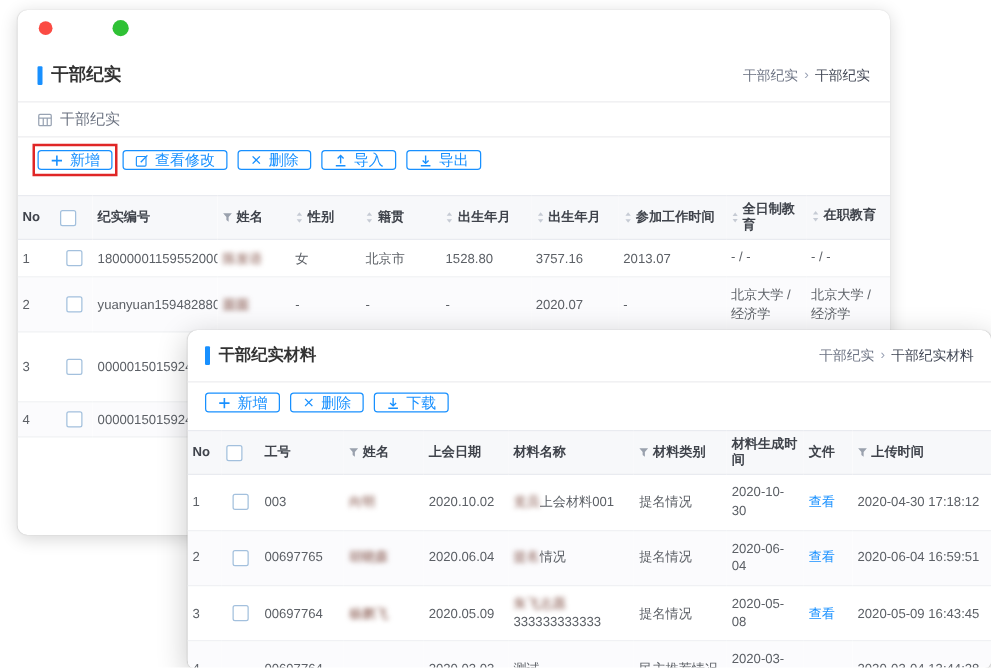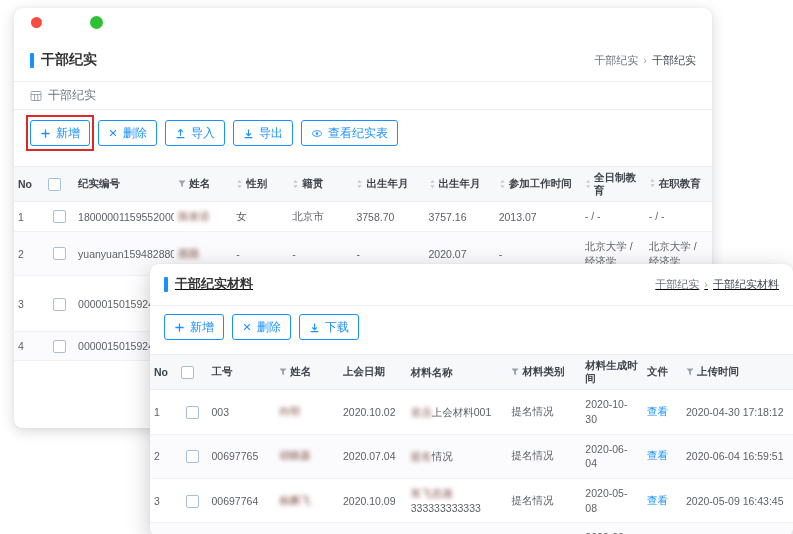--- a/index.html
+++ b/index.html
@@ -17,40 +17,40 @@
   #front-panel { left:150px; top:264px; width:643px; height:272px;
     box-shadow: 0 6px 24px rgba(0,0,0,.22), 0 0 1px rgba(0,0,0,.18); }
 
   .titlebar { height:34px; position:relative; }
   .dot { position:absolute; border-radius:50%; cursor:pointer; }
   .dot.red   { left:17px; top:9px;  width:11px; height:11px; background:#fb4b43; }
   .dot.green { left:76px; top:8px;  width:13px; height:13px; background:#2fc135; }
 
   .panel-header { display:flex; align-items:center; justify-content:space-between;
     padding:9px 16px 12px; border-bottom:1px solid #ededf0; }
-  #front-panel .panel-header { padding:11px 14px 12px;text-decoration:underline; }
+  #front-panel .panel-header { padding:11px 14px 12px; }
   .page-title { display:flex; align-items:center; gap:7px;
     font-size:14px; font-weight:bold; color:#333; }
   #front-panel .page-title { font-size:13px; }
   .title-mark { width:4px; height:15px; border-radius:1px;
     background: var(--accent, #1890ff); }
 
   .breadcrumb { font-size:11px; color:#6b7282; display:flex; align-items:center; gap:5px; white-space:nowrap; }
   .breadcrumb .sep { color:#9aa2b5; font-size:11px; }
   .breadcrumb .crumb:last-child { color:#3f4553; }
 
   .section-row { display:flex; align-items:center; gap:6px; padding:0 16px;
     height:28px; border-bottom:1px solid #ededf0; font-size:12px; color:#6b7280; }
   .sec-icon { display:inline-flex; }
 
   .toolbar { display:flex; gap:8px; padding:10px 16px 10px; align-items:center; }
   #front-panel .toolbar { padding:8px 14px; }
   .btn { display:inline-flex; align-items:center; gap:5px;
     border:1px solid var(--accent,#1890ff); color:var(--accent,#1890ff);
-    background:#fff; border-radius:3px; padding:0 9px; height:26px;
+    background:#fff; border-radius:3px; padding:0 9px; height:16px;
     font-size:12px; cursor:pointer; font-family:inherit; white-space:nowrap; }
   .btn svg { display:block; }
   .hl { position:relative; display:inline-flex; }
   .hl-box { position:absolute; left:-4px; top:-5px; right:-4px; bottom:-5px;
     border:2px solid var(--highlight,#e02626); pointer-events:none; }
 
   table.grid { border-collapse:collapse; table-layout:fixed; width:100%; margin-top:10px; }
   #front-panel table.grid { margin-top:6px; }
   table.grid thead th {
     background:#f7f8fa; border-top:1px solid #e9ebf0; border-bottom:1px solid #e9ebf0;
@@ -105,45 +105,45 @@
       <span class="hl">
         <button class="btn">
           <svg width="11" height="11" viewBox="0 0 12 12">
             <path d="M6 1.5v9M1.5 6h9" stroke="currentColor" stroke-width="1.4" fill="none"></path>
           </svg>
           <span>新增</span>
         </button>
         <span class="hl-box"></span>
       </span>
       <button class="btn">
+        <svg width="11" height="11" viewBox="0 0 12 12">
+          <rect x="1.2" y="2.4" width="8.4" height="8.4" rx="1" stroke="currentColor" fill="none"></rect>
+          <path d="M5 7.4L10.8 1.4" stroke="currentColor" stroke-width="1.2" fill="none"></path>
+        </svg>
+        <span>查看修改</span>
+      </button>
+      <button class="btn">
         <svg width="10" height="10" viewBox="0 0 12 12">
           <path d="M2.5 2.5l7 7M9.5 2.5l-7 7" stroke="currentColor" stroke-width="1.3" fill="none"></path>
         </svg>
         <span>删除</span>
       </button>
       <button class="btn">
         <svg width="11" height="11" viewBox="0 0 12 12">
           <path d="M6 8.4V1.8M3.4 4.2L6 1.6l2.6 2.6" stroke="currentColor" stroke-width="1.2" fill="none"></path>
           <path d="M1.8 10.5h8.4" stroke="currentColor" stroke-width="1.2"></path>
         </svg>
         <span>导入</span>
       </button>
       <button class="btn">
         <svg width="11" height="11" viewBox="0 0 12 12">
           <path d="M6 1.6v6.6M3.4 5.8L6 8.4l2.6-2.6" stroke="currentColor" stroke-width="1.2" fill="none"></path>
           <path d="M1.8 10.5h8.4" stroke="currentColor" stroke-width="1.2"></path>
         </svg>
         <span>导出</span>
-      </button>
-      <button class="btn">
-        <svg width="12" height="11" viewBox="0 0 12 12">
-          <ellipse cx="6" cy="6" rx="4.8" ry="3" stroke="currentColor" fill="none"></ellipse>
-          <circle cx="6" cy="6" r="1.3" fill="currentColor"></circle>
-        </svg>
-        <span>查看纪实表</span>
       </button>
     </div>
 
   <table class="grid" id="back-table">
       <colgroup>
         <col style="width:30px">
         <col style="width:30px">
         <col style="width:100px">
         <col style="width:58px">
         <col style="width:56px">
@@ -221,21 +221,21 @@
         </tr>
       </thead>
       <tbody>
         <tr>
           <td class="">1</td>
           <td class="c-center"><span class="cb"></span></td>
           <td class="">180000011595520000</td>
           <td class=""><span class="redact">陈发语</span></td>
           <td class="">女</td>
           <td class="">北京市</td>
-          <td class="">3758.70</td>
+          <td class="">1528.80</td>
           <td class="">3757.16</td>
           <td class="">2013.07</td>
           <td class="wrap">- / -</td>
           <td class="wrap">- / -</td>
         </tr>
         <tr>
           <td class="">2</td>
           <td class="c-center"><span class="cb"></span></td>
           <td class="">yuanyuan1594828800</td>
           <td class=""><span class="redact">圆圆</span></td>
@@ -377,33 +377,33 @@
           <td class="">提名情况</td>
           <td class="wrap">2020-10-30</td>
           <td class=""><a class="link">查看</a></td>
           <td class="">2020-04-30 17:18:12</td>
         </tr>
         <tr>
           <td class="">2</td>
           <td class="c-center"><span class="cb"></span></td>
           <td class="">00697765</td>
           <td class=""><span class="redact">胡晓森</span></td>
-          <td class="">2020.07.04</td>
+          <td class="">2020.06.04</td>
           <td class="wrap"><span class="redact">提名</span>情况</td>
           <td class="">提名情况</td>
           <td class="wrap">2020-06-04</td>
           <td class=""><a class="link">查看</a></td>
           <td class="">2020-06-04 16:59:51</td>
         </tr>
         <tr>
           <td class="">3</td>
           <td class="c-center"><span class="cb"></span></td>
           <td class="">00697764</td>
           <td class=""><span class="redact">杨鹏飞</span></td>
-          <td class="">2020.10.09</td>
+          <td class="">2020.05.09</td>
           <td class="wrap"><span class="redact">朱飞志愿</span>333333333333</td>
           <td class="">提名情况</td>
           <td class="wrap">2020-05-08</td>
           <td class=""><a class="link">查看</a></td>
           <td class="">2020-05-09 16:43:45</td>
         </tr>
         <tr>
           <td class="">4</td>
           <td class="c-center"></td>
           <td class="">00697764</td>

